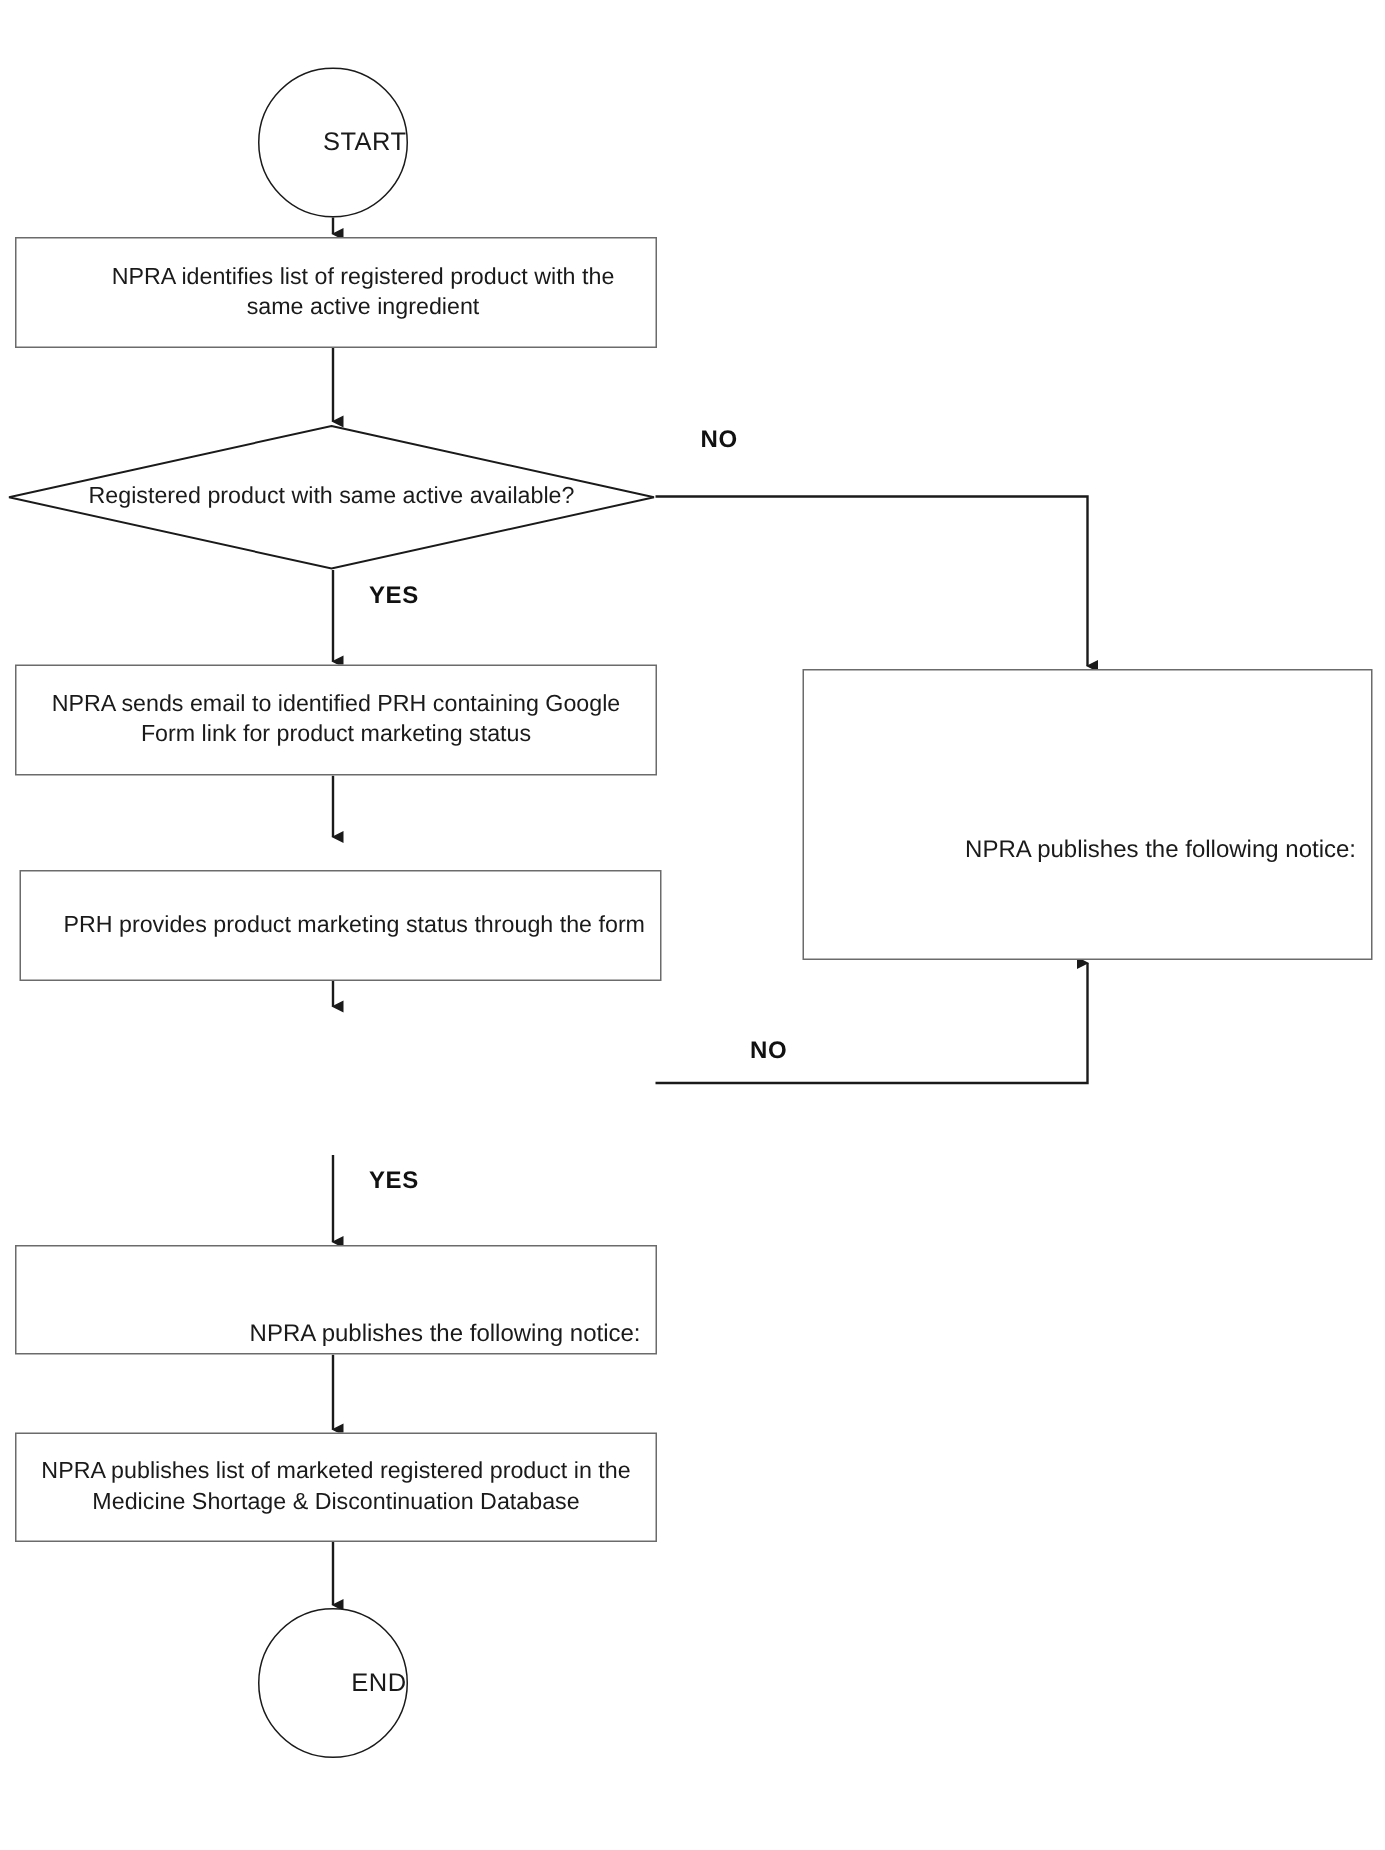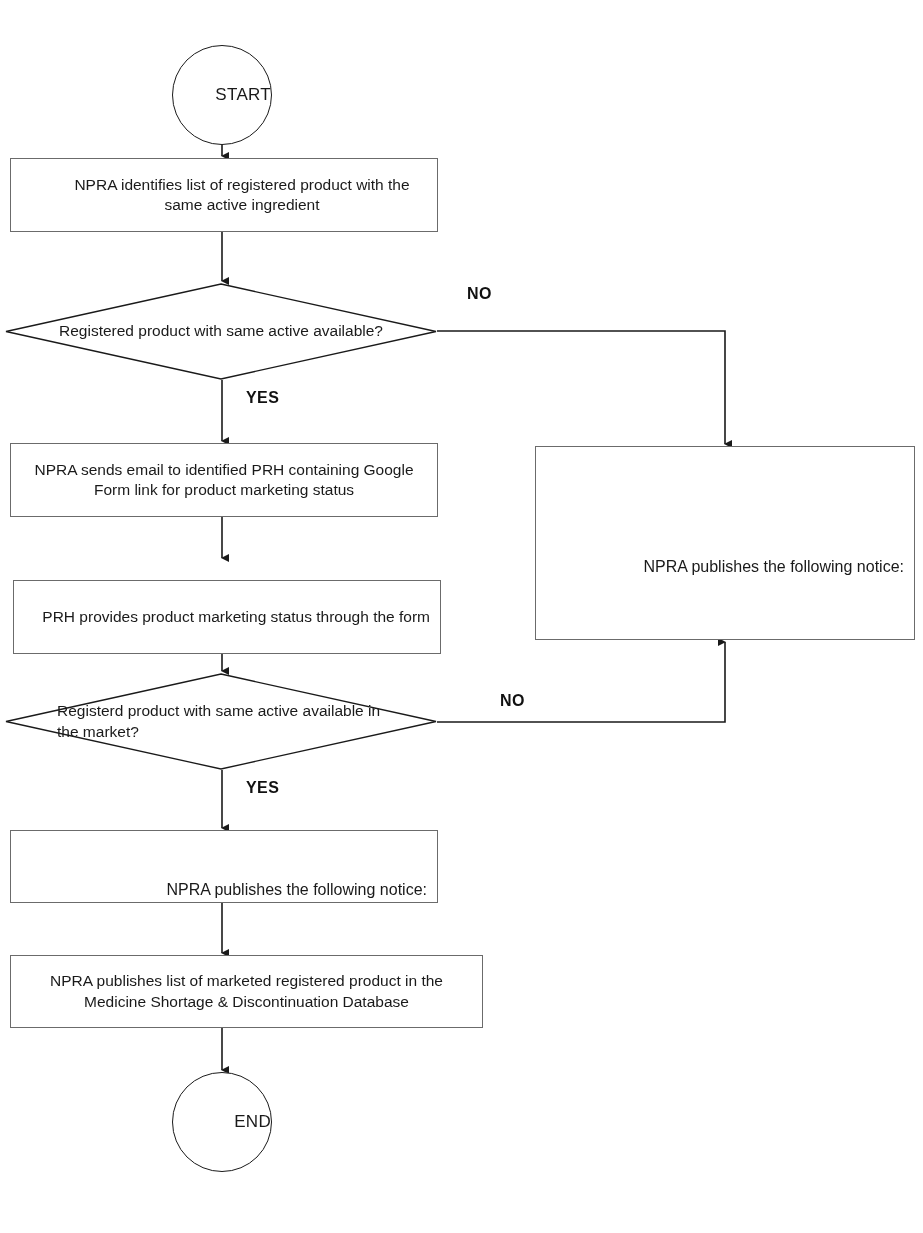--- a/index.html
+++ b/index.html
@@ -162,38 +162,32 @@
   <div class="node proc-box" style="left:13px; top:560px; width:428px; height:74px;margin-top:20px;">
     <span class="txt">PRH provides product marketing status through the form</span>
   </div>
 
   <div class="node proc-box notice" style="left:535px; top:446px; width:380px; height:194px;">
     <span class="txt">
       <span class="nowrap-block">NPRA publishes the following notice:</span>
     </span>
   </div>
 
-  <div class="diamond-wrap" style="left:5px; top:673px; width:432px; height:97px;">
-    <svg width="432" height="97" viewBox="0 0 432 97" xmlns="http://www.w3.org/2000/svg">
-      <polygon points="216,1 431,48.5 216,96 1,48.5" fill="#ffffff" stroke="#1a1a1a" stroke-width="1.3"></polygon>
-    </svg>
-    <div class="diamond-label">Registerd product with same active available in the market?</div>
-  </div>
 
   <div class="branch-label" style="left:500px; top:692px;">NO</div>
 
   <div class="branch-label" style="left:246px; top:779px;">YES</div>
 
   <div class="node proc-box notice" style="left:10px; top:830px; width:428px; height:73px;">
     <span class="txt">
       <span class="nowrap-block">NPRA publishes the following notice:</span>
     </span>
   </div>
 
-  <div class="node proc-box" style="left:10px; top:955px; width:473px; height:73px;">
+  <div class="node proc-box" style="left:10px; top:955px; width:428px; height:73px;">
     <span class="txt">NPRA publishes list of marketed registered product in the Medicine Shortage &amp; Discontinuation Database</span>
   </div>
 
   <div class="node terminator" style="left:172px; top:1072px;">
     <span class="txt">END</span>
   </div>
 
 </div>
 
 </body></html>

